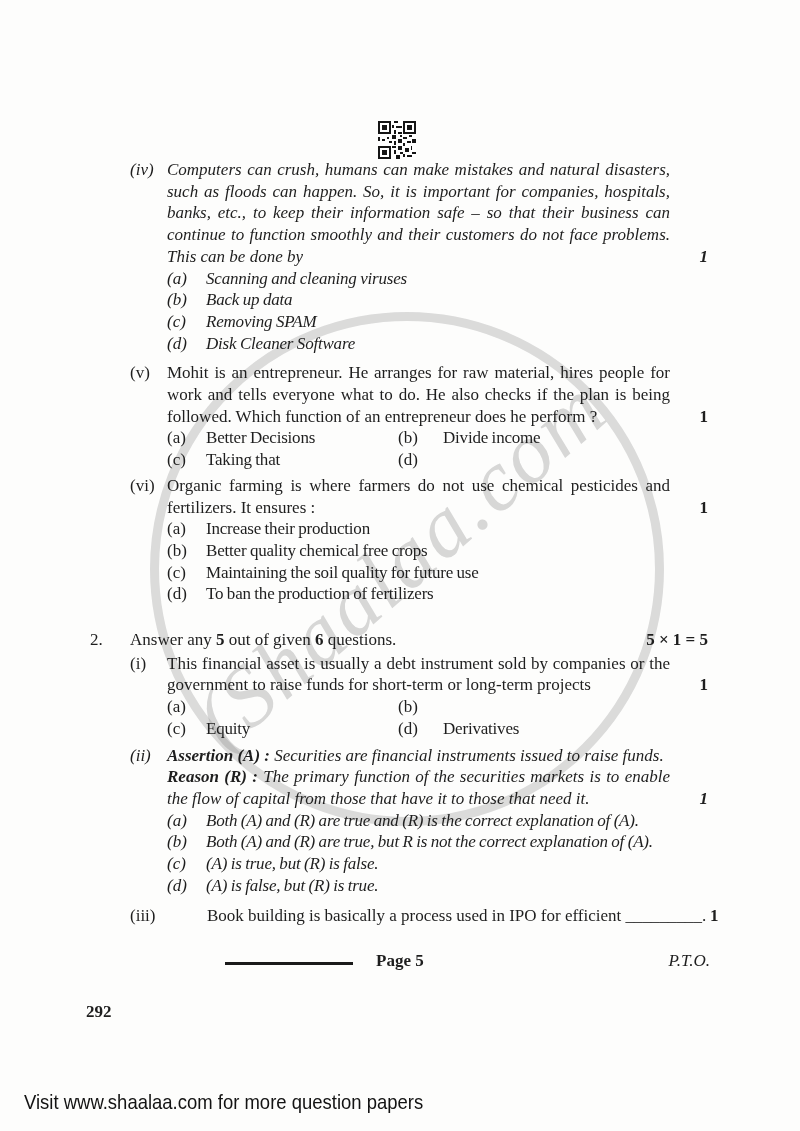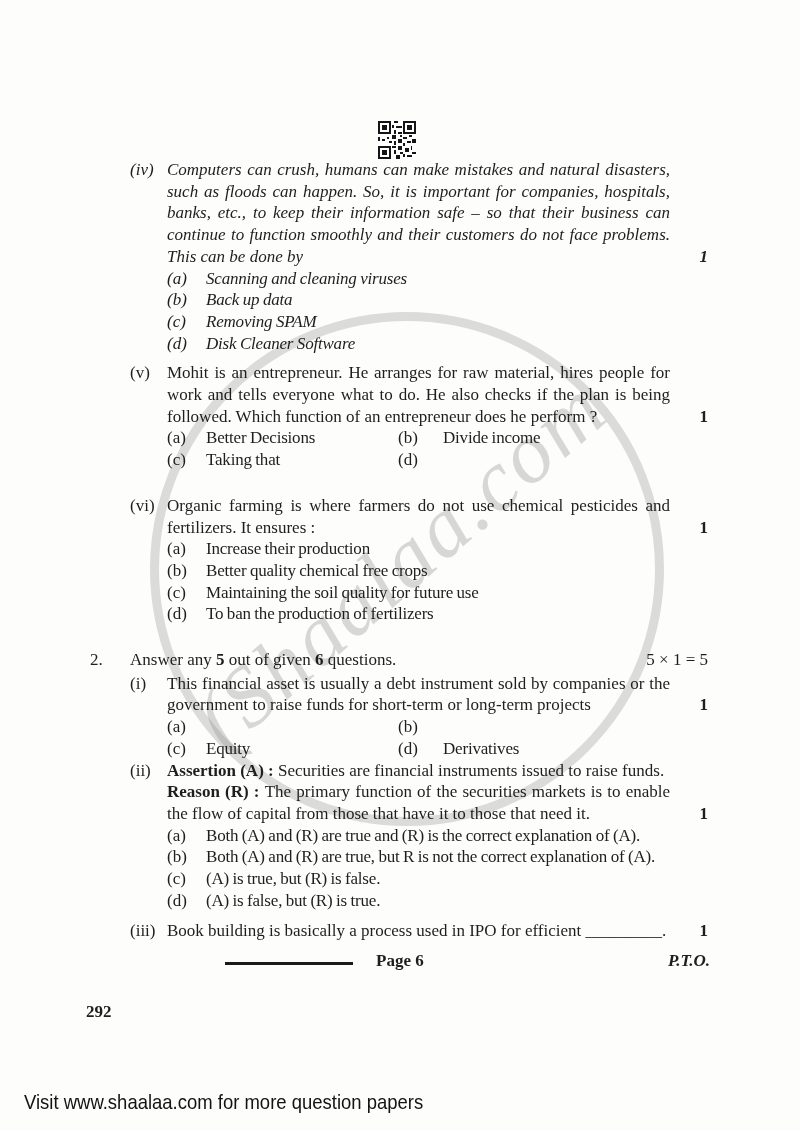--- a/index.html
+++ b/index.html
@@ -17,21 +17,21 @@
     position:absolute;left:38px;top:498px;width:724px;height:130px;line-height:130px;
     text-align:center;font-size:86px;font-style:italic;letter-spacing:3px;
     color:rgba(148,148,148,.36);transform:rotate(-41deg);z-index:0;white-space:nowrap;
   }
   .qr{position:absolute;left:378px;top:121px;width:38px;height:38px;z-index:2;}
   .content{position:absolute;left:90px;top:159px;width:618px;z-index:1;}
   
   .main-row{display:flex;}
   .main-num{width:40px;flex-shrink:0;}
   .main-text{flex:1;}
-  .main-marks{font-weight:normal;text-align:right;}
+  .main-marks{font-weight:bold;text-align:right;}
   
   .sub-row{display:flex;padding-left:40px;}
   .sub-label{width:37px;flex-shrink:0;}
   .sub-main{flex:1;min-width:0;}
   .stmt-row{display:flex;}
   .stmt{width:503px;flex-shrink:0;}
   .para{text-align:justify;}
   .mark{flex:1;text-align:right;align-self:flex-end;font-weight:bold;}
   
   .opt-row{display:flex;width:541px;}
@@ -40,21 +40,21 @@
   .opt-pair{display:flex;width:541px;}
   .cell{display:flex;}
   .cell1{width:231px;flex-shrink:0;}
   .cell2{flex:1;}
   .cell2 .opt-label{width:45px;}
   .bold{font-weight:bold;}
   
   .footer-code{position:absolute;left:86px;top:1001px;font-weight:bold;z-index:1;}
   .footer-line{position:absolute;left:225px;top:962px;width:128px;height:3px;background:#1a1a1a;z-index:1;}
   .footer-page{position:absolute;left:376px;top:950px;font-weight:bold;z-index:1;}
-  .footer-pto{position:absolute;right:90px;top:950px;font-weight:bold;font-style:italic;z-index:1;}
+  .footer-pto{position:absolute;right:90px;top:950px;font-weight:normal;font-style:italic;z-index:1;}
   
   .caption{
     position:absolute;left:24px;top:1091px;font-family:"Liberation Sans",sans-serif;
     font-size:21px;color:#131313;transform:scaleX(.88);transform-origin:left center;
     white-space:nowrap;z-index:1;
   }
 </style>
 </head>
 <body>
 
@@ -122,21 +122,21 @@
             <div class="cell cell1">
               <div class="opt-label">(c)</div>
               <div class="opt-text">Taking that</div>
             </div>
             <div class="cell cell2">
               <div class="opt-label">(d)</div>
             </div>
           </div>
         </div>
       </div>
-      <div class="sub-row" style="margin-top: 24px;">
+      <div class="sub-row" style="margin-top: 4px;">
         <div class="sub-label">(vi)</div>
         <div class="sub-main">
           <div class="stmt-row">
             <div class="stmt">
               <div class="para"><span>Organic farming is where farmers do not use chemical pesticides and fertilizers. It ensures :</span></div>
             </div>
             <div class="mark">1</div>
           </div>
           <div class="opt-row">
             <div class="opt-label">(a)</div>
@@ -183,21 +183,21 @@
               <div class="opt-label">(c)</div>
               <div class="opt-text">Equity</div>
             </div>
             <div class="cell cell2">
               <div class="opt-label">(d)</div>
               <div class="opt-text">Derivatives</div>
             </div>
           </div>
         </div>
       </div>
-      <div class="sub-row" style="">
+      <div class="sub-row" style="margin-top: 5px; font-style: italic;">
         <div class="sub-label">(ii)</div>
         <div class="sub-main">
           <div class="stmt-row">
             <div class="stmt">
               <div class="para"><span class="bold">Assertion (A) : </span><span>Securities are financial instruments issued to raise funds.</span></div>
               <div class="para"><span class="bold">Reason (R) : </span><span>The primary function of the securities markets is to enable the flow of capital from those that have it to those that need it.</span></div>
             </div>
             <div class="mark">1</div>
           </div>
           <div class="opt-row">
@@ -211,32 +211,32 @@
           <div class="opt-row">
             <div class="opt-label">(c)</div>
             <div class="opt-text">(A) is true, but (R) is false.</div>
           </div>
           <div class="opt-row">
             <div class="opt-label">(d)</div>
             <div class="opt-text">(A) is false, but (R) is true.</div>
           </div>
         </div>
       </div>
-      <div class="sub-row" style="margin-top: 8px;">
+      <div class="sub-row" style="margin-top: 8px; gap: 40px;">
         <div class="sub-label">(iii)</div>
         <div class="sub-main">
           <div class="stmt-row">
             <div class="stmt">
               <div class="para"><span>Book building is basically a process used in IPO for efficient _________.</span></div>
             </div>
             <div class="mark">1</div>
           </div>
         </div>
       </div>
     </div>
 
   <div class="footer-code">292</div>
   <div class="footer-line"></div>
-  <div class="footer-page">Page 6</div>
+  <div class="footer-page">Page 5</div>
   <div class="footer-pto">P.T.O.</div>
 
   <div class="caption">Visit www.shaalaa.com for more question papers</div>
 </div>
 
 </body></html>

